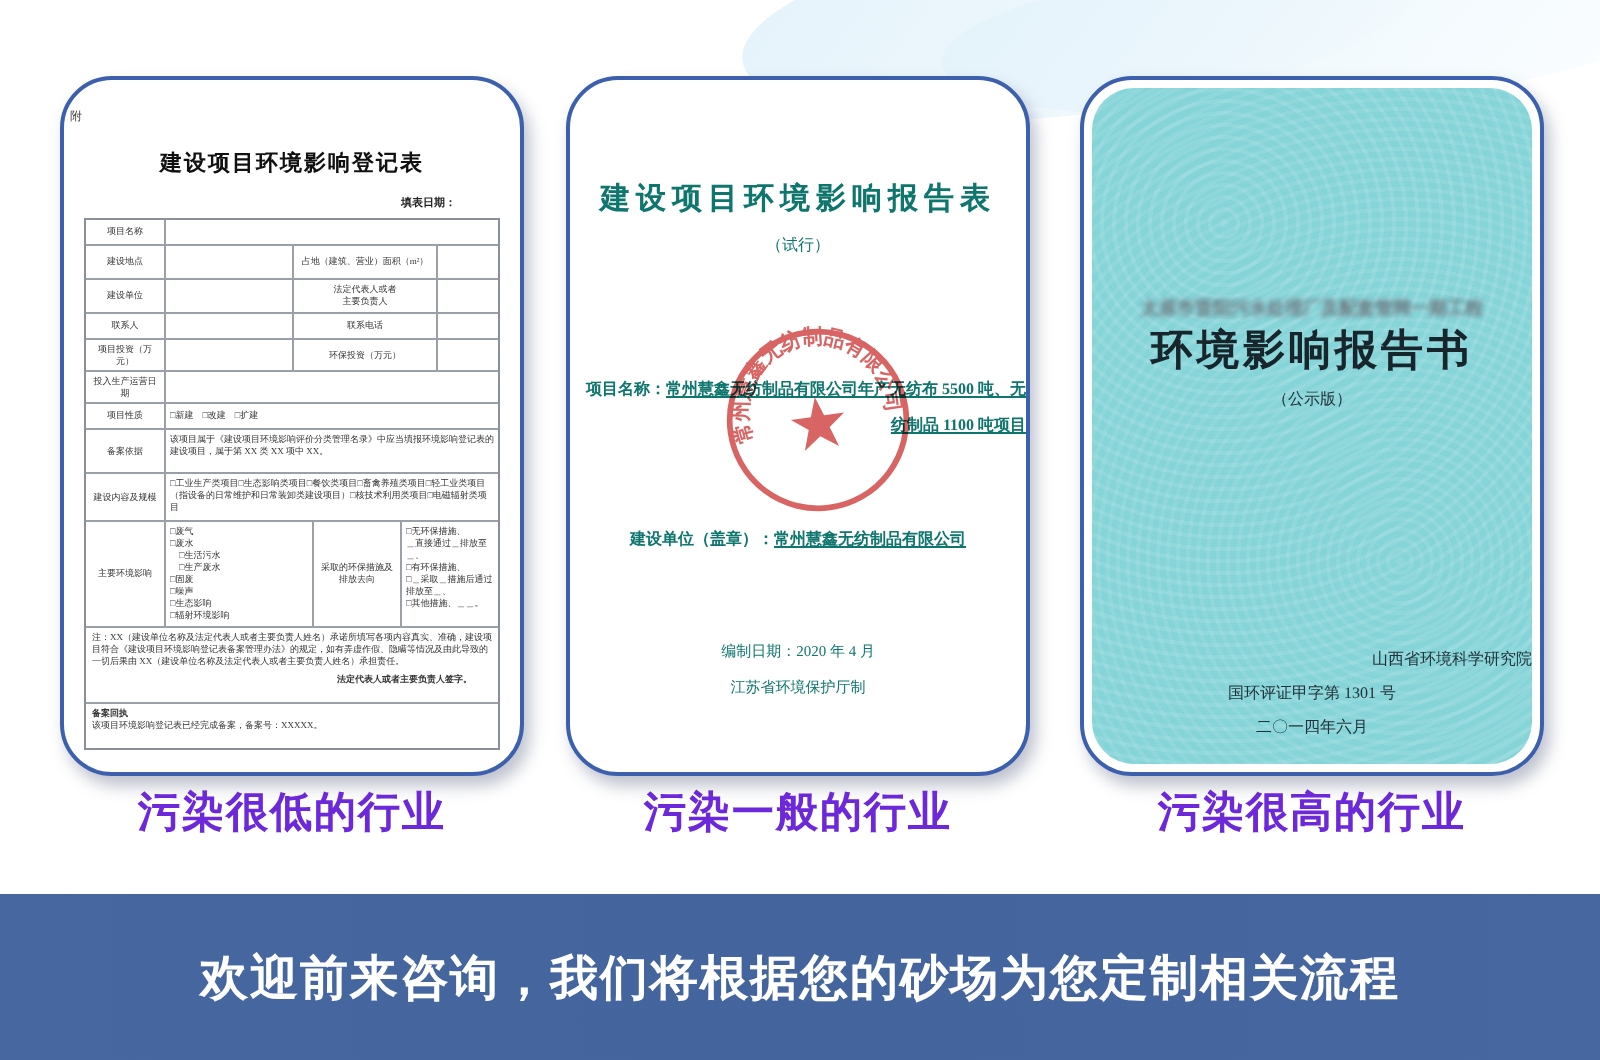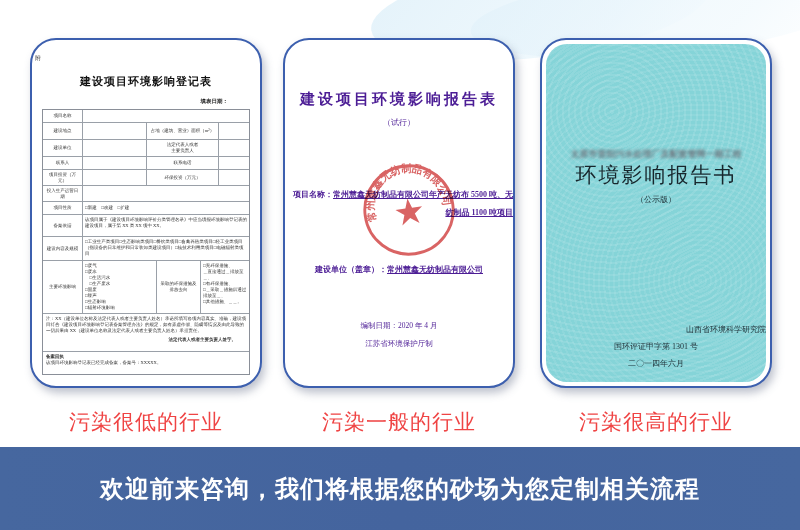--- a/index.html
+++ b/index.html
@@ -43,21 +43,21 @@
   .cell.top { align-items:flex-start; }
   .h13{min-height:13px}.h17{min-height:17px}.h10{min-height:10px}
   .h22{min-height:22px}.h24{min-height:24px}.h36{min-height:36px}
   .note-row { display:block; padding:2px 3px; font-size:4.5px; min-height:38px; }
   .sig { text-align:right; margin-top:3px; margin-right:10px; font-weight:bold; }
   .receipt-row { display:block; padding:2px 3px; min-height:22px; }
   .receipt-title { font-weight:bold; }
 
   
   .doc2 { position:relative; width:100%; height:100%;
-          font-family:"Liberation Serif", serif; color:#4c1d95; }
+          font-family:"Liberation Serif", serif; color:#0f766e; }
   .doc2-title { position:absolute; top:50px; width:100%; text-align:center;
                 font-weight:bold; font-size:15px; letter-spacing:3px; }
   .doc2-sub { position:absolute; top:77px; width:100%; text-align:center; font-size:8px; }
   .proj { position:absolute; top:146px; width:100%; text-align:right;
           font-weight:bold; font-size:8px; line-height:2.2; }
   .uline { text-decoration:underline; }
   .stamp { position:absolute; left:76px; top:122px; width:96px; height:96px;
            opacity:.75; transform:rotate(-8deg); mix-blend-mode:multiply; }
   .unit-line { position:absolute; top:224px; width:100%; text-align:center;
                font-weight:bold; font-size:8px; }
@@ -67,29 +67,29 @@
   
   .cover { position:relative; width:100%; height:100%; border-radius:21px; overflow:hidden;
            background:
              repeating-radial-gradient(circle at 30% 20%, rgba(255,255,255,.10) 0 2px, rgba(0,0,0,0) 2px 6px),
              repeating-radial-gradient(circle at 70% 70%, rgba(255,255,255,.08) 0 2px, rgba(0,0,0,0) 2px 5px),
              #85d4d8;
            font-family:"Liberation Serif", serif; color:#20333a; }
   .blur-line { position:absolute; top:104px; width:100%; text-align:center;
                font-weight:bold; font-size:9px; color:#6d7880; filter:blur(1.4px); }
   .cover-title { position:absolute; top:117px; width:100%; text-align:center;
-                 font-weight:normal; font-size:21px; letter-spacing:2px; color:#17262c; }
+                 font-weight:bold; font-size:21px; letter-spacing:2px; color:#17262c; }
   .cover-sub { position:absolute; top:150px; width:100%; text-align:center; font-size:8px; }
   .cover-org { position:absolute; top:280px; width:100%; text-align:right; font-size:8px; }
   .cover-cert { position:absolute; top:297px; width:100%; text-align:center; font-size:8px; }
   .cover-date { position:absolute; top:314px; width:100%; text-align:center; font-size:8px; }
 
   
-  .ind-label { position:absolute; top:408px; width:232px; text-align:center;
-               font-weight:normal; font-size:21px; color:#ef4444; letter-spacing:1px; z-index:1; }
+  .ind-label { position:absolute; top:392px; width:232px; text-align:center;
+               font-weight:bold; font-size:21px; color:#6d28d9; letter-spacing:1px; z-index:1; }
   .ind-label.l1 { left:30px; } .ind-label.l2 { left:283px; } .ind-label.l3 { left:540px; }
 
   
   .banner { position:absolute; left:0; top:447px; width:800px; height:83px;
             background:linear-gradient(90deg,#46679f 0%, #44649e 50%, #46679f 100%);
             display:flex; align-items:center; justify-content:center; z-index:2; }
   .banner-text { color:#ffffff; font-weight:bold; font-size:24px; letter-spacing:1px; }
 </style>
 </head>
 <body>

